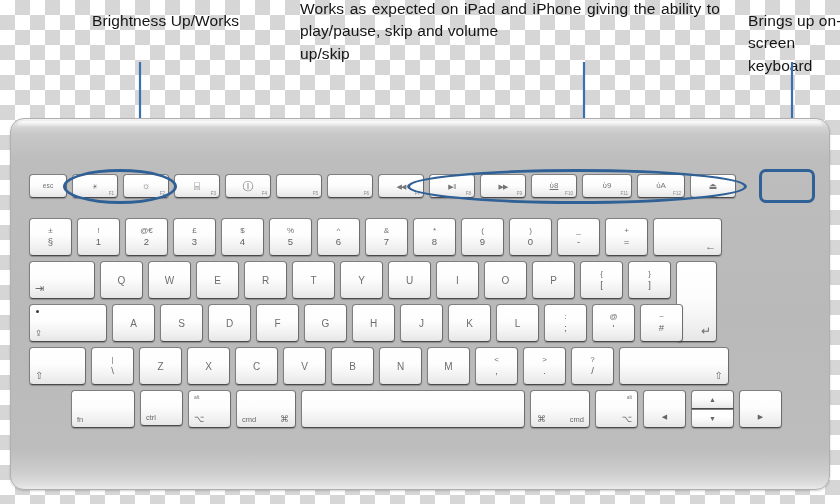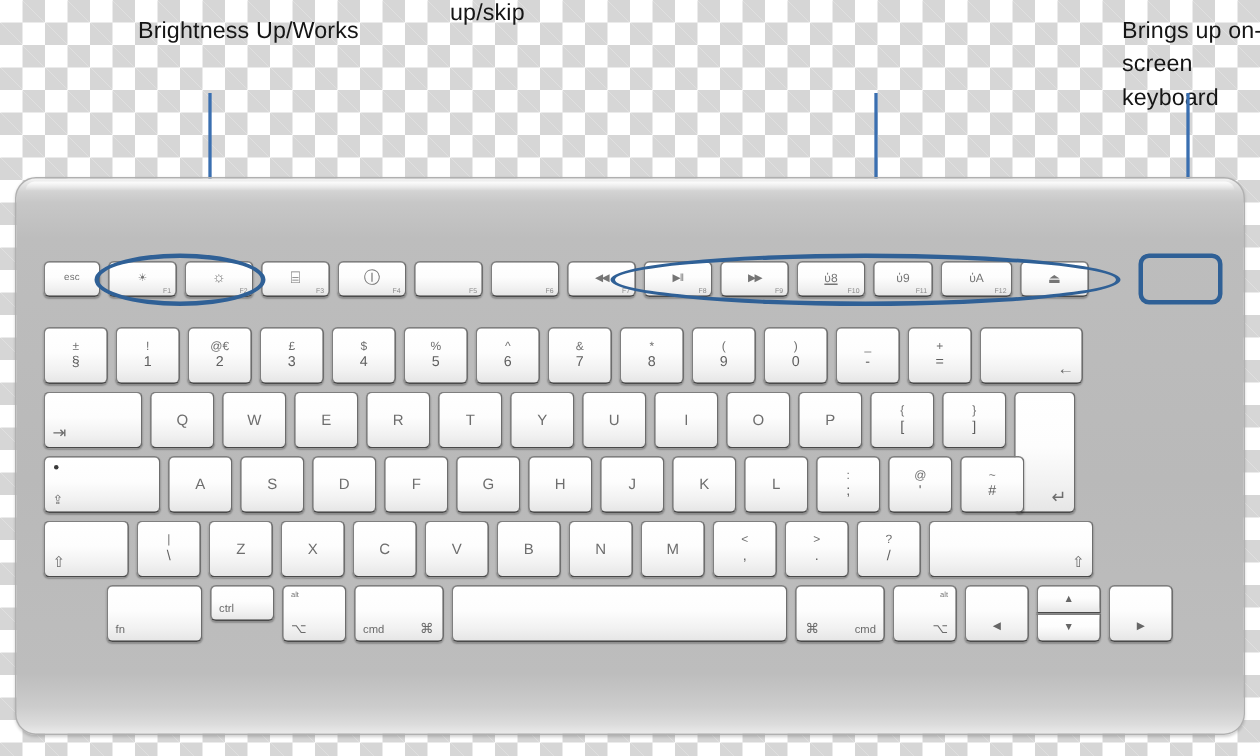--- a/index.html
+++ b/index.html
@@ -117,20 +117,21 @@
   }
 </style>
 </head>
 <body>
 
 <div class="caption" id="cap-brightness">
   <span>Brightness Up/Works</span>
 </div>
 
 <div class="caption" id="cap-media">
+  <span>Works as expected on iPad and iPhone giving the ability to play/pause, skip and volume</span>
   <span class="lastline">up/skip</span>
 </div>
 
 <div class="caption" id="cap-keyboard">
   <span>Brings up on-screen keyboard</span>
 </div>
 
 <svg class="arrow" style="left:118px; top:62px;" width="44" height="120" viewBox="0 0 44 120">
   <line x1="22" y1="0" x2="22" y2="104" stroke="#3a6fb0" stroke-width="2.2"></line>
   <path d="M22 116 L14.5 100 L22 104 L29.5 100 Z" fill="#3a6fb0"></path>
@@ -185,21 +186,21 @@
       <span class="fnum">F8</span>
     </div>
     <div class="key fnkey" style="width:46px;height:24px;">
       <span class="glyph" style="font-size:7px;letter-spacing:-1px;">▶▶</span>
       <span class="fnum">F9</span>
     </div>
     <div class="key fnkey" style="width:46px;height:24px;">
       <span class="glyph" style="font-size:8px;text-decoration:underline;">ὐ8</span>
       <span class="fnum">F10</span>
     </div>
-    <div class="key fnkey" style="width:40px;height:24px;">
+    <div class="key fnkey" style="width:50px;height:24px;">
       <span class="glyph" style="font-size:8px;">ὐ9</span>
       <span class="fnum">F11</span>
     </div>
     <div class="key fnkey" style="width:42px;height:24px;padding-left:46px;">
       <span class="glyph" style="font-size:8px;">ὐA</span>
       <span class="fnum">F12</span>
     </div>
     <div class="key fnkey" style="width:46px;height:24px;">
       <span class="glyph" style="font-size:9px;">⏏</span>
     </div>
@@ -399,21 +400,21 @@
     </div>
     <div class="key cornerBR" style="width:110px;height:38px;">
       <span style="font-size:10px;">⇧</span>
     </div>
   </div>
 
   <div class="row" style="left:18px; top:271px; gap:5px;">
     <div class="key modkey" style="width:64px;height:38px;margin-left:42px;">
       <span class="bot">fn</span>
     </div>
-    <div class="key modkey" style="width:43px;height:24px;padding-left:22px;">
+    <div class="key modkey" style="width:43px;height:36px;padding-left:22px;">
       <span class="bot">ctrl</span>
     </div>
     <div class="key modkey" style="width:43px;height:38px;">
       <span class="top">alt</span>
       <span class="bot" style="font-size:9px;">⌥</span>
     </div>
     <div class="key modkey" style="width:60px;height:38px;">
       <span class="bot">cmd</span>
       <span class="bot2">⌘</span>
     </div>

